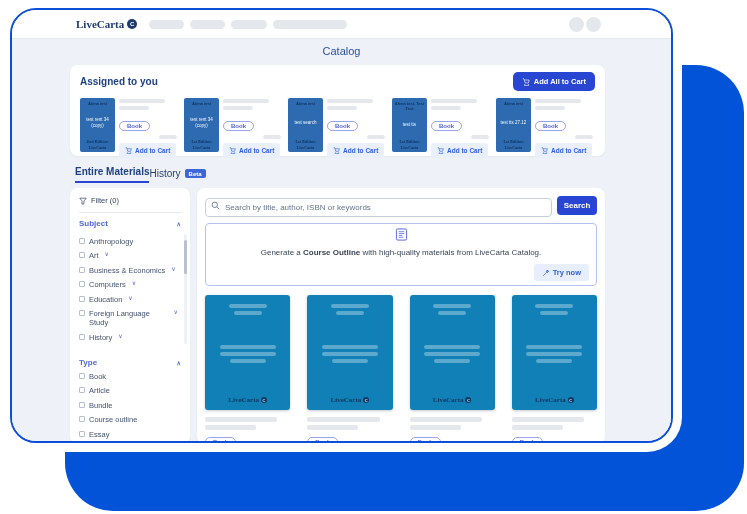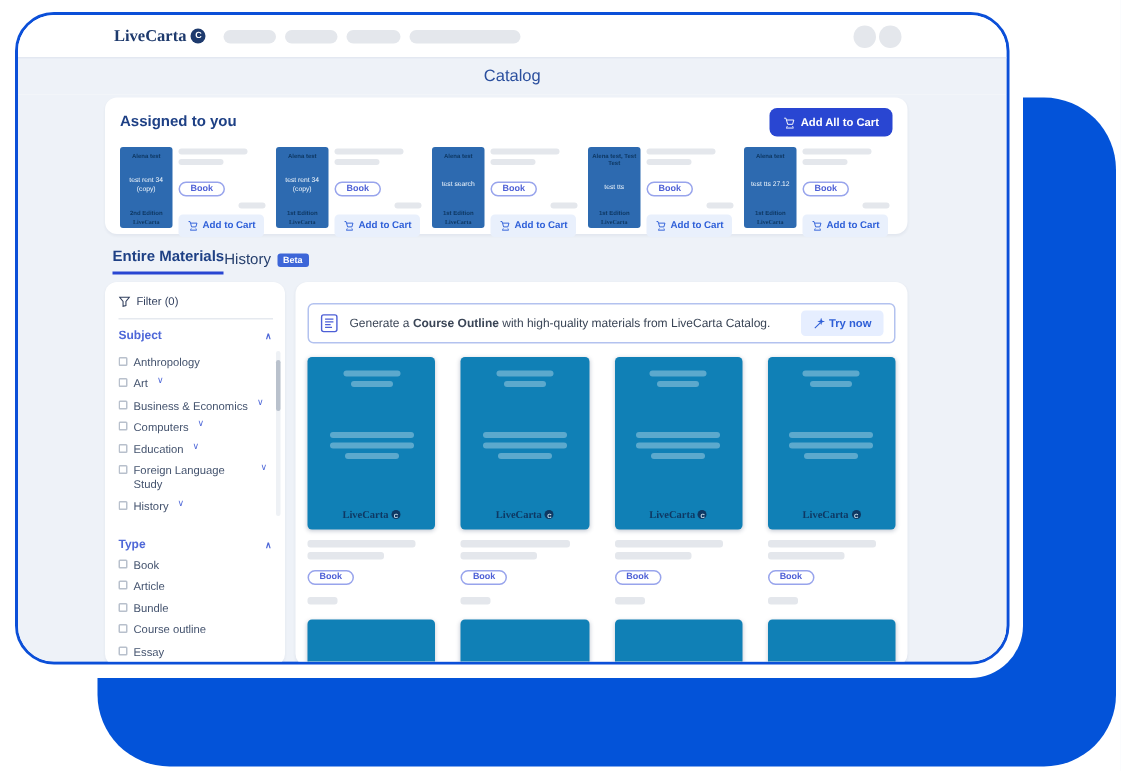--- a/index.html
+++ b/index.html
@@ -71,21 +71,21 @@
 
   
   .main { flex:1; padding:8px; }
   .search-row { display:flex; gap:5px; }
   .search-wrap { position:relative; flex:1; }
   .search-input { width:100%; height:19px; border:1px solid #c7cfdb; border-radius:4px; padding:0 6px 0 19px; font-size:8px; color:#334; font-family:inherit; background:#fff; }
   .search-input::placeholder { color:#66748e; }
   .search-icon { position:absolute; left:6px; top:4.5px; }
   .btn-search { width:40px; height:19px; background:#2946d2; color:#fff; font-size:8px; font-weight:bold; border:none; border-radius:4px; font-family:inherit; }
 
-  .banner { margin-top:6px; border:1px solid #b3c2ef; border-radius:4px; display:flex; align-items:center; gap:7px; padding:4px 7px; background:#fff; }
+  .banner { margin-top:6px; border:1px solid #b3c2ef; border-radius:4px; display:flex; align-items:center; gap:7px; padding:4px 7px; background:#fff;flex-direction:column; }
   .banner-text { font-size:8px; color:#3a4556; }
   .btn-trynow { margin-left:auto; display:inline-flex; align-items:center; gap:3px; background:#e6eeff; color:#2f5fd7; font-size:7.5px; font-weight:bold; border:none; border-radius:3px; padding:4px 8px; font-family:inherit; }
 
   .grid { margin-top:9px; display:grid; grid-template-columns:repeat(4,1fr); column-gap:17px; row-gap:10px; }
   .cover { height:115px; background:#1080b6; border-radius:3px; box-shadow:0 1px 3px rgba(20,40,80,.25); display:flex; flex-direction:column; align-items:center; padding:9px 0 6px; }
   .cbar { background:rgba(255,255,255,.32); border-radius:2px; height:4px; }
   .cover .a1 { width:38px; } .cover .a2 { width:28px; margin-top:3px; }
   .title-block { margin-top:30px; display:flex; flex-direction:column; align-items:center; }
   .cover .t1,.cover .t2 { width:56px; } .cover .t2 { margin-top:3px; } .cover .t3 { width:36px; margin-top:3px; }
   .cover-brand { margin-top:auto; font-size:7px; font-weight:bold; font-family:"Liberation Serif",serif; color:#0e3863; display:flex; align-items:center; gap:2px; }
@@ -337,20 +337,30 @@
               </div>
             <div class="fitem">
                 <span class="cb"></span>
                 <span>Essay</span>
               </div>
 
           </div>
         </div>
 
         <div class="card main">
+          <div class="search-row">
+            <div class="search-wrap">
+              <svg class="search-icon" width="9" height="9" viewBox="0 0 10 10">
+                  <circle cx="4.2" cy="4.2" r="3" fill="none" stroke="#66748e" stroke-width="1"></circle>
+                  <path d="M6.4 6.4 9 9" stroke="#66748e" stroke-width="1"></path>
+                </svg>
+              <input class="search-input" placeholder="Search by title, author, ISBN or keywords" style="">
+            </div>
+            <button class="btn-search">Search</button>
+          </div>
 
           <div class="banner">
             <svg width="13" height="13" viewBox="0 0 14 14">
                 <rect x="1.5" y="1" width="11" height="12" rx="1.5" fill="none" stroke="#4d5fd6" stroke-width="1"></rect>
                 <path d="M4 4h6M4 6h6M4 8h4M4 10h5" stroke="#4d5fd6" stroke-width=".8"></path>
               </svg>
             <div class="banner-text"><span>Generate a </span><strong>Course Outline</strong><span> with high-quality materials from LiveCarta Catalog.</span></div>
             <button class="btn-trynow">
               <svg width="8" height="8" viewBox="0 0 10 10">
                   <path d="M1.5 8.5 6 4M6.8 1.2l.4 1.3 1.3.4-1.3.4-.4 1.3-.4-1.3-1.3-.4 1.3-.4.4-1.3z" stroke="#2f5fd7" stroke-width=".9" fill="none"></path>

